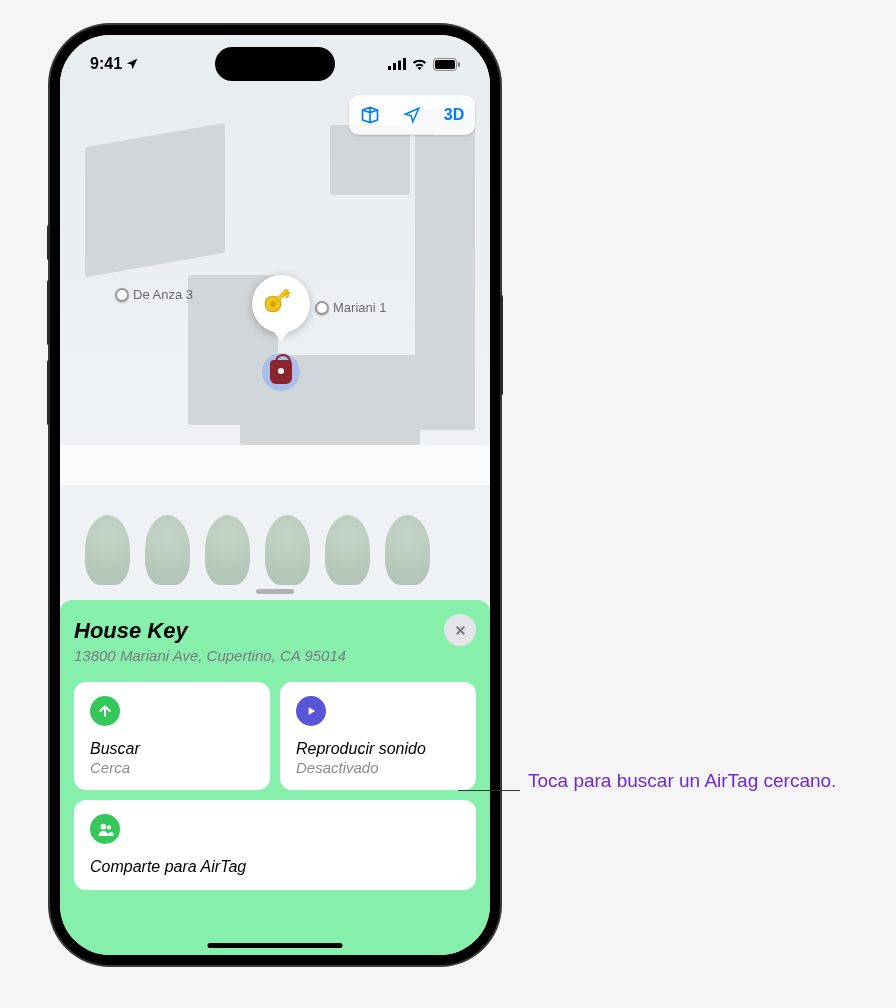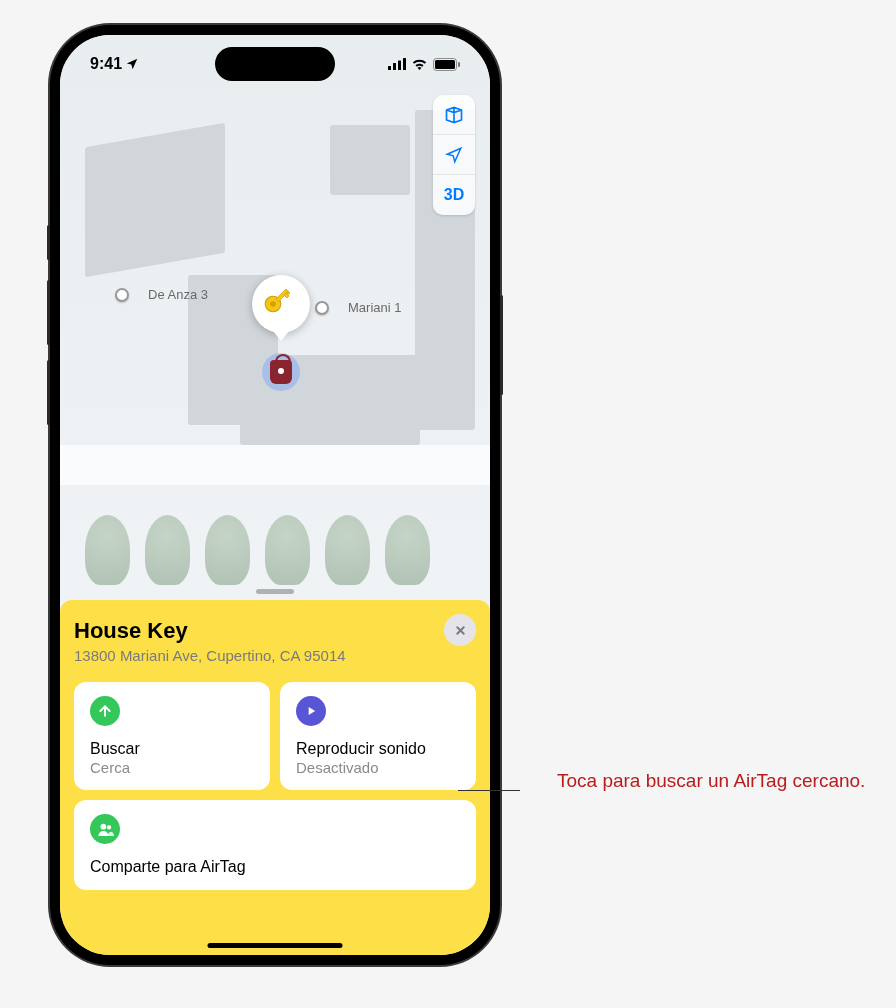--- a/index.html
+++ b/index.html
@@ -98,21 +98,21 @@
     .map-tree.t3 { left: 145px; }
     .map-tree.t4 { left: 205px; }
     .map-tree.t5 { left: 265px; }
     .map-tree.t6 { left: 325px; }
     .map-label {
       position: absolute;
       font-size: 13px;
       color: #6a6a6a;
       display: flex;
       align-items: flex-end;
-      gap: 19px;
+      gap: 4px;
       font-weight: 500;
     }
     .map-label .dot {
       width: 14px;
       height: 14px;
       border-radius: 50%;
       background: #fff;
       border: 2px solid #999;
       box-shadow: 0 1px 2px rgba(0,0,0,0.2);
     }
@@ -184,21 +184,21 @@
       width: 6px;
       height: 6px;
       background: #fff;
       border-radius: 50%;
     }
     .map-controls {
       position: absolute;
       right: 15px;
       top: 60px;
       display: flex;
-      flex-direction: column;
+      flex-direction: row;
       gap: 0;
       background: rgba(255,255,255,0.85);
       border-radius: 10px;
       overflow: hidden;
       box-shadow: 0 1px 3px rgba(0,0,0,0.15);
     }
     .map-control-btn {
       width: 42px;
       height: 40px;
       display: flex;
@@ -209,23 +209,24 @@
       font-weight: 600;
       border-bottom: 1px solid rgba(0,0,0,0.08);
     }
     .map-control-btn:last-child { border-bottom: none; }
     .sheet {
       position: absolute;
       left: 0;
       right: 0;
       bottom: 0;
       top: 565px;
-      background: #fde047;
+      background: #86efac;
       border-radius: 12px 12px 0 0;
       padding: 18px 14px 0;
+      font-style: italic;
     }
     .sheet-handle {
       position: absolute;
       top: -11px;
       left: 50%;
       transform: translateX(-50%);
       width: 38px;
       height: 5px;
       background: #b0b0b5;
       border-radius: 3px;
@@ -287,24 +288,23 @@
       top: 790px;
       width: 62px;
       height: 1px;
       background: #333;
     }
     .callout-text {
       position: absolute;
       left: 528px;
       top: 768px;
       font-size: 19px;
-      color: #b91c1c;
+      color: #6d28d9;
       line-height: 1.35;
       max-width: 340px;
-      margin-left: 29px;
     }
     
     .side-btn { position: absolute; background: #2a2a2a; border-radius: 2px; }
     .side-btn.sb1 { right: -3px; top: 270px; width: 3px; height: 100px; }
     .side-btn.sb2 { left: -3px; top: 200px; width: 3px; height: 35px; }
     .side-btn.sb3 { left: -3px; top: 255px; width: 3px; height: 65px; }
     .side-btn.sb4 { left: -3px; top: 335px; width: 3px; height: 65px; }
   </style>
 </head>
 <body>

